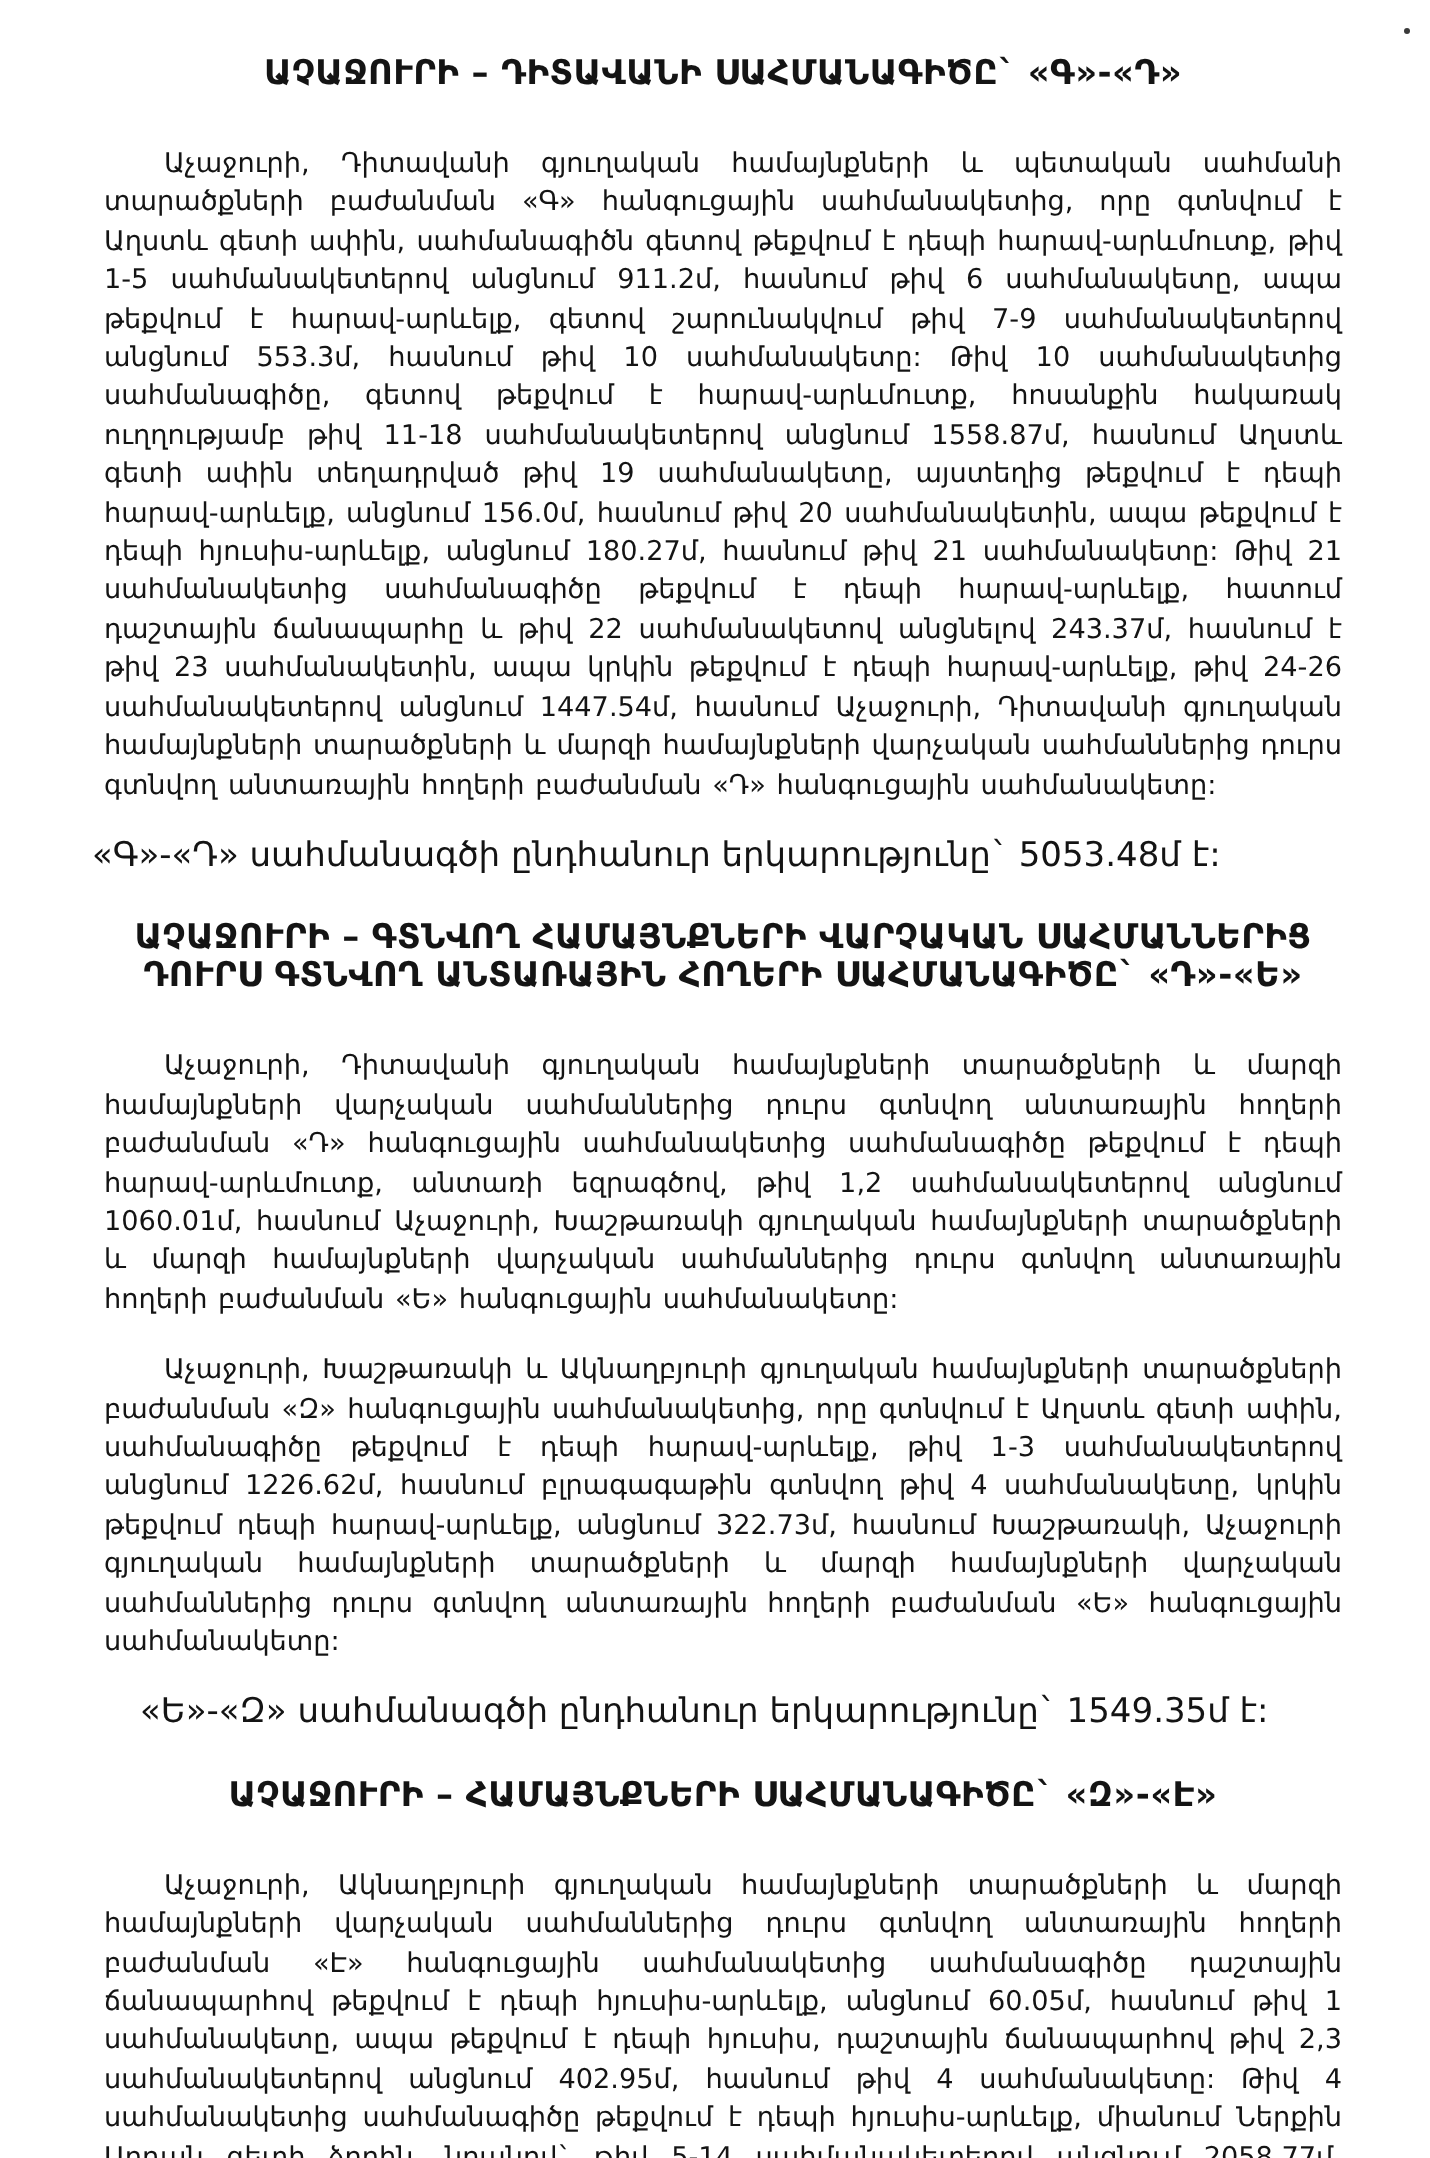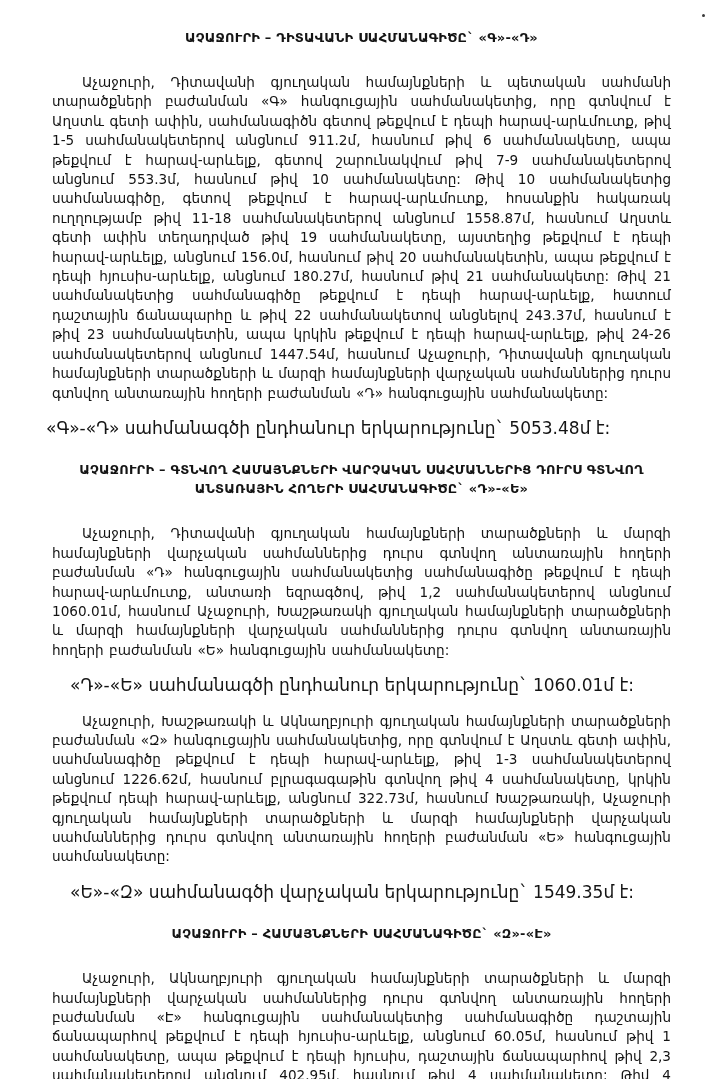--- a/index.html
+++ b/index.html
@@ -23,21 +23,21 @@
     top: 14px;
     right: 10px;
     width: 3px;
     height: 3px;
     background: #3a3a3a;
     border-radius: 50%;
   }
   .section-heading {
     text-align: center;
     font-weight: bold;
-    font-size: 13px;
+    font-size: 17px;
     line-height: 19px;
     margin: 0 0 0 0;
     padding: 12px 6px 10px 6px;
     letter-spacing: 0.2px;
   }
   .body-par {
     text-align: justify;
     text-indent: 30px;
     font-size: 13.6px;
     line-height: 19.4px;
@@ -70,26 +70,25 @@
 
   <div class="section">
     <h3 class="section-heading">ԱՉԱՋՈՒՐԻ – ԴԻՏԱՎԱՆԻ  ՍԱՀՄԱՆԱԳԻԾԸ`  «Գ»-«Դ»</h3>
     <p class="body-par">Աչաջուրի, Դիտավանի գյուղական համայնքների և պետական սահմանի տարածքների բաժանման «Գ» հանգուցային սահմանակետից, որը գտնվում է Աղստև գետի ափին, սահմանագիծն գետով թեքվում է դեպի հարավ-արևմուտք, թիվ 1-5 սահմանակետերով անցնում 911.2մ, հասնում թիվ 6 սահմանակետը, ապա թեքվում է հարավ-արևելք, գետով շարունակվում թիվ 7-9 սահմանակետերով անցնում 553.3մ, հասնում թիվ 10 սահմանակետը: Թիվ 10 սահմանակետից սահմանագիծը, գետով թեքվում է հարավ-արևմուտք, հոսանքին հակառակ ուղղությամբ թիվ 11-18 սահմանակետերով անցնում 1558.87մ, հասնում Աղստև գետի ափին տեղադրված թիվ 19 սահմանակետը, այստեղից թեքվում է դեպի հարավ-արևելք, անցնում 156.0մ, հասնում թիվ 20 սահմանակետին, ապա թեքվում է դեպի հյուսիս-արևելք, անցնում 180.27մ, հասնում թիվ 21 սահմանակետը: Թիվ 21 սահմանակետից սահմանագիծը թեքվում է դեպի հարավ-արևելք, հատում դաշտային ճանապարհը և թիվ 22 սահմանակետով անցնելով 243.37մ, հասնում է թիվ 23 սահմանակետին, ապա կրկին թեքվում է դեպի հարավ-արևելք, թիվ 24-26 սահմանակետերով անցնում 1447.54մ, հասնում Աչաջուրի, Դիտավանի գյուղական համայնքների տարածքների և մարզի համայնքների վարչական սահմաններից դուրս գտնվող անտառային հողերի բաժանման «Դ» հանգուցային սահմանակետը:</p>
     <p class="summary-line summary-gap">«Գ»-«Դ» սահմանագծի ընդհանուր երկարությունը`  5053.48մ է:</p>
   </div>
 
   <div class="section">
     <h3 class="section-heading">ԱՉԱՋՈՒՐԻ – ԳՏՆՎՈՂ ՀԱՄԱՅՆՔՆԵՐԻ ՎԱՐՉԱԿԱՆ ՍԱՀՄԱՆՆԵՐԻՑ ԴՈՒՐՍ ԳՏՆՎՈՂ ԱՆՏԱՌԱՅԻՆ ՀՈՂԵՐԻ  ՍԱՀՄԱՆԱԳԻԾԸ`  «Դ»-«Ե»</h3>
     <p class="body-par">Աչաջուրի, Դիտավանի գյուղական համայնքների տարածքների և մարզի համայնքների վարչական սահմաններից դուրս գտնվող անտառային հողերի բաժանման «Դ» հանգուցային սահմանակետից սահմանագիծը թեքվում է դեպի հարավ-արևմուտք, անտառի եզրագծով, թիվ 1,2 սահմանակետերով անցնում 1060.01մ, հասնում Աչաջուրի, Խաշթառակի գյուղական համայնքների տարածքների և մարզի համայնքների վարչական սահմաններից դուրս գտնվող անտառային հողերի բաժանման «Ե» հանգուցային սահմանակետը:</p>
-    <p class="summary-line summary-tab">«Դ»-«Ե»  սահմանագծի ընդհանուր երկարությունը`   1060.01մ է:</p>
   </div>
 
   <div class="section">
     <p class="body-par">Աչաջուրի, Խաշթառակի և Ակնաղբյուրի գյուղական համայնքների տարածքների բաժանման «Զ» հանգուցային սահմանակետից, որը գտնվում է Աղստև գետի ափին, սահմանագիծը թեքվում է դեպի հարավ-արևելք, թիվ 1-3 սահմանակետերով անցնում 1226.62մ, հասնում բլրագագաթին գտնվող թիվ 4 սահմանակետը, կրկին թեքվում դեպի հարավ-արևելք, անցնում 322.73մ, հասնում Խաշթառակի, Աչաջուրի գյուղական համայնքների տարածքների և մարզի համայնքների վարչական սահմաններից դուրս գտնվող անտառային հողերի բաժանման «Ե» հանգուցային սահմանակետը:</p>
-    <p class="summary-line summary-tab">«Ե»-«Զ» սահմանագծի վարչական երկարությունը`   1549.35մ է:</p>
+    <p class="summary-line summary-tab">«Ե»-«Զ» սահմանագծի ընդհանուր երկարությունը`   1549.35մ է:</p>
   </div>
 
   <div class="section">
     <h3 class="section-heading">ԱՉԱՋՈՒՐԻ – ՀԱՄԱՅՆՔՆԵՐԻ ՍԱՀՄԱՆԱԳԻԾԸ`  «Զ»-«Է»</h3>
     <p class="body-par">Աչաջուրի, Ակնաղբյուրի գյուղական համայնքների տարածքների և մարզի համայնքների վարչական սահմաններից դուրս գտնվող անտառային հողերի բաժանման «Է» հանգուցային սահմանակետից սահմանագիծը դաշտային ճանապարհով թեքվում է դեպի հյուսիս-արևելք, անցնում 60.05մ, հասնում թիվ 1 սահմանակետը, ապա թեքվում է դեպի հյուսիս, դաշտային ճանապարհով թիվ 2,3 սահմանակետերով անցնում 402.95մ, հասնում թիվ 4 սահմանակետը: Թիվ 4 սահմանակետից սահմանագիծը թեքվում է դեպի հյուսիս-արևելք, միանում Ներքին Աղդան գետի ձորին, նրանով` թիվ 5-14 սահմանակետերով անցնում 2058.77մ, հասնում ձորի եզրին գտնվող թիվ 15 սահմանակետը, ապա թեքվում է դեպի արևելք, թիվ 16-20 սահմանակետերով անցնում 897.94մ, հասնում թիվ 21 սահմանակետը: Թիվ 21 սահմանակետից սահմանագիծը թեքվում է դեպի հարավ-արևելք, ձորով` թիվ 22-24 սահմանակետերով անցնում 585.45մ, հասնում թիվ 25 սահմանակետը, ապա թեքվում է դեպի հարավ-արևմուտք, անցնում 144.22մ,</p>
   </div>
 
 </div>
 
 </body></html>

